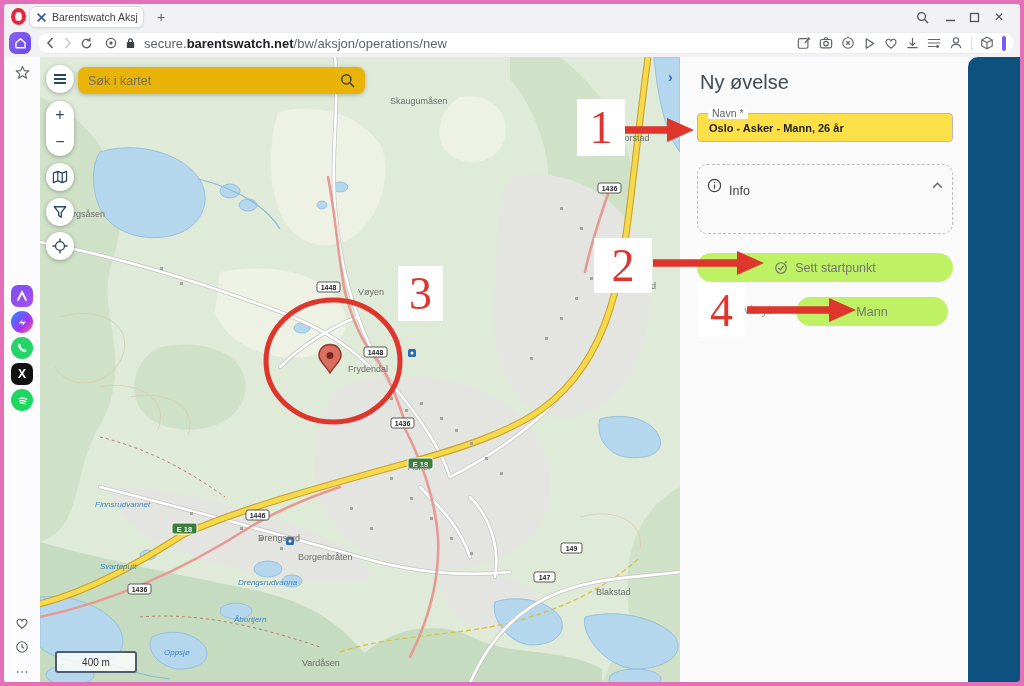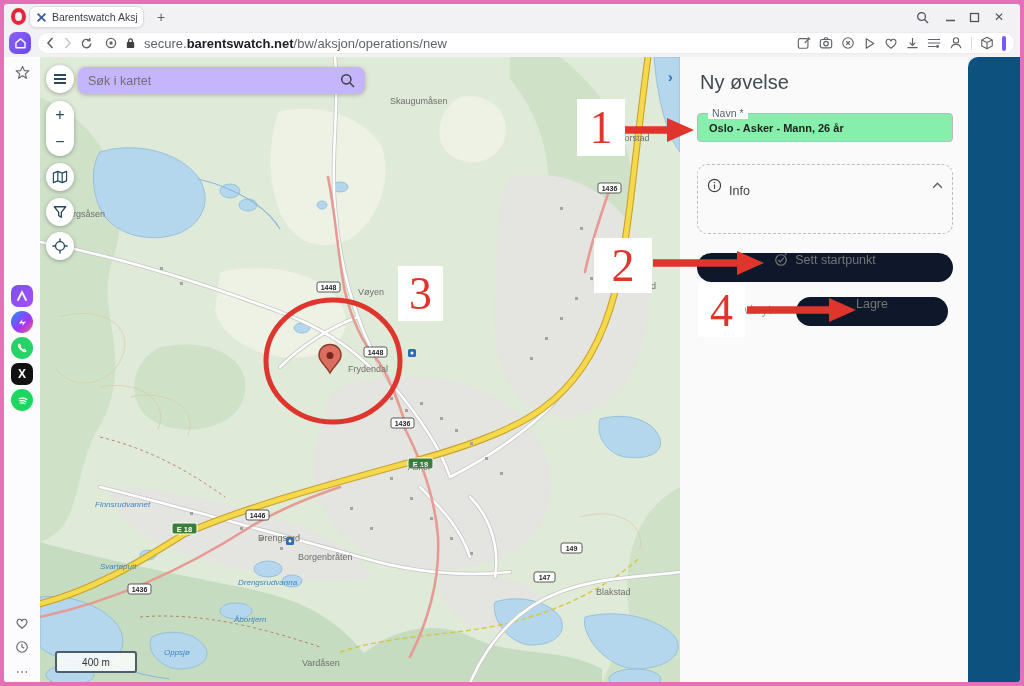--- a/index.html
+++ b/index.html
@@ -37,51 +37,51 @@
   .bodyrow { flex:1; display:flex; }
   .side { width:36px; background:#fcfbfd; position:relative; flex:none; }
   .side .app { position:absolute; left:7px; width:22px; height:22px; border-radius:7px;
     display:flex; align-items:center; justify-content:center; }
   .side .ghost { position:absolute; left:10px; width:16px; height:16px; color:#5f6368;
     display:flex; align-items:center; justify-content:center; }
   
   .map { width:640px; position:relative; overflow:hidden; flex:none; background:#e0ead8; }
   .mbtn { position:absolute; background:#fff; border-radius:50%; width:28px; height:28px;
     box-shadow:0 1px 4px rgba(0,0,0,.3); display:flex; align-items:center; justify-content:center; }
-  .searchbox { position:absolute; left:38px; top:10px; width:287px; height:27px; background:#c4b5fd;
+  .searchbox { position:absolute; left:38px; top:10px; width:287px; height:27px; background:#eab308;
     border-radius:8px; box-shadow:0 1px 4px rgba(0,0,0,.25); display:flex; align-items:center; padding:0 10px; }
   .searchbox input { border:none; outline:none; flex:1; font-size:12.5px; color:#333;
     font-family:"Liberation Sans",sans-serif; background:transparent; }
   .searchbox input::placeholder { color:#6f6f6f; }
   .zoompill { position:absolute; left:6px; top:44px; width:28px; height:55px; background:#fff;
     border-radius:14px; box-shadow:0 1px 4px rgba(0,0,0,.3); display:flex; flex-direction:column; }
   .zoompill > div { flex:1; display:flex; align-items:center; justify-content:center;
     font-size:16px; color:#27485f; }
   .scalebar { position:absolute; left:15px; top:594px; width:82px; height:22px;
     background:rgba(255,255,255,.8); border:2px solid #4d5d6d; border-radius:3px;
     font-size:10px; color:#333; display:flex; align-items:center; justify-content:center; }
   .maplabel { font-size:9px; fill:#6f6f6f; }
   .waterlabel { font-size:8px; fill:#3f86c0; font-style:italic; }
   
   .panel { width:288px; background:#fafafa; position:relative; flex:none; }
   .collapse { position:absolute; left:-12px; top:12px; font-size:14px; color:#2a6ebb; font-weight:bold; }
   .ptitle { position:absolute; left:20px; top:14px; font-size:20px; color:#3f4b54; }
-  .field { position:absolute; left:17px; top:56px; width:256px; height:29px; background:#86efac;
+  .field { position:absolute; left:17px; top:56px; width:256px; height:29px; background:#fde047;
     border:1px solid #b9b9b9; border-radius:4px; }
   .field label { position:absolute; left:10px; top:-7px; font-size:10.5px; color:#5f6368;
     background:#fcfcfc; padding:0 4px; }
   .field input { width:100%; height:100%; border:none; outline:none; background:transparent;
     padding:0 11px; font-size:11px; color:#1f1f1f; font-family:"Liberation Sans",sans-serif;font-weight:bold; }
   .infobox { position:absolute; left:17px; top:107px; width:256px; height:70px;
     border:1px dashed #bdbdbd; border-radius:10px; padding:7px 9px 7px 9px; }
   .infohead { display:flex; align-items:center; gap:7px; }
   .infohead .t { font-size:12.5px; color:#424242; flex:1;margin-top:12px; }
   .infobody { margin-left:23px; margin-top:2px; font-size:10.8px; line-height:1.5; color:#424242; width:218px; }
-  .btn-gray { position:absolute; background:#0f172a; border-radius:15px; display:flex;
-    align-items:flex-start; justify-content:center; gap:7px; font-size:12.5px; color:#757575; }
+  .btn-gray { position:absolute; background:#bef264; border-radius:15px; display:flex;
+    align-items:center; justify-content:center; gap:7px; font-size:12.5px; color:#757575; }
   .set-start { left:17px; top:196px; width:256px; height:29px; }
   .save { left:116px; top:240px; width:152px; height:29px; }
   .cancel { position:absolute; left:56px; top:246px; font-size:12.5px; color:#9e9e9e; }
   .bluestrip { width:52px; background:#0d527f; border-top-left-radius:10px; flex:none; }
   
   .overlay { position:absolute; left:0; top:0; width:1024px; height:686px; pointer-events:none; z-index:60; }
   .numbox { position:absolute; background:#fff; display:flex; align-items:center; justify-content:center;
     font-family:"Liberation Serif", serif; font-size:46px; color:#de352c; z-index:61; pointer-events:none; }
   svg text { font-family:"Liberation Sans", sans-serif; }
 </style>
@@ -517,21 +517,21 @@
           <svg width="14" height="14" viewBox="0 0 16 16" fill="none" stroke="#757575" stroke-width="1.4">
               <circle cx="8" cy="8" r="6"></circle>
               <polyline points="5,8 7.2,10.2 11,5.5"></polyline>
               <line x1="12.5" y1="2" x2="14.5" y2="0.5"></line>
             </svg>
           <span>Sett startpunkt</span>
         </div>
 
         <div class="cancel">Avbryt</div>
         <div class="btn-gray save">
-          <span>Lagre</span>
+          <span>Mann</span>
         </div>
       </div>
 
       <div class="bluestrip"></div>
     </div>
   </div>
 
   <svg class="overlay">
     <g fill="#de352c">
       <path d="M604,126.2 H667 V118 L694,130 L667,142 V133.8 H604 Z"></path>

